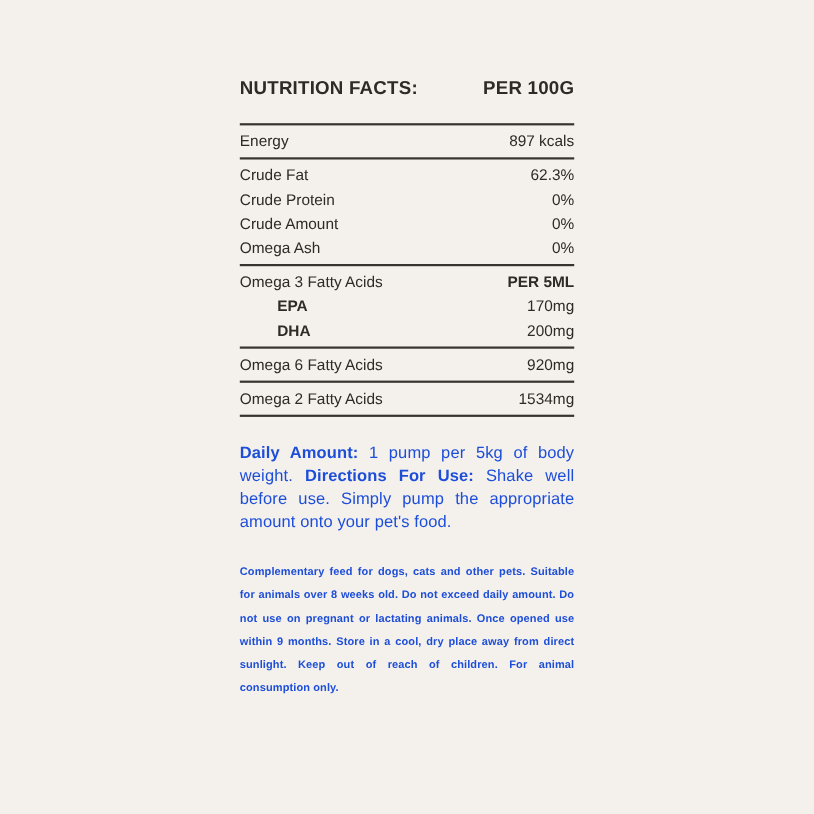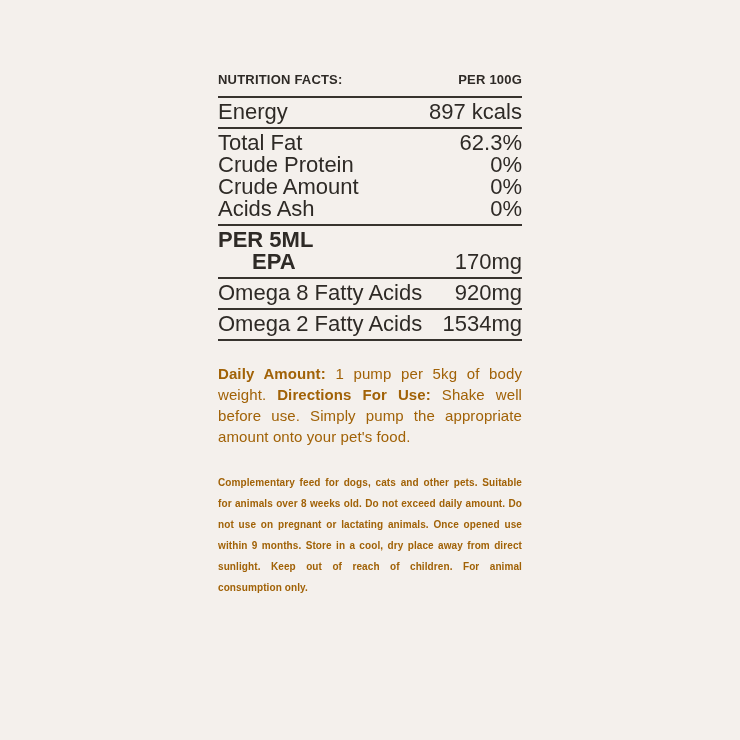--- a/index.html
+++ b/index.html
@@ -21,41 +21,41 @@
     width: 304px;
     color: #2e2a26;
   }
   .sec {
     border-bottom: 2px solid #37332e;
   }
   .thead {
     display: flex;
     justify-content: space-between;
     font-weight: 700;
-    font-size: 13px;
+    font-size: 17px;
     line-height: 20px;
-    padding-bottom: 6px;
+    padding-bottom: 22px;
     letter-spacing: 0.2px;
   }
   .rows {
     padding: 3px 0 4px 0;
   }
   .row {
     display: flex;
     justify-content: space-between;
-    font-size: 22px;
+    font-size: 14px;
     line-height: 22px;
   }
   .row .name { text-align: left; }
   .row .val  { }
   .indent .name { padding-left: 34px; font-weight: bold; }
   .bold { font-weight: 700; }
   .para {
     text-align: justify;
-    color: #a16207;
+    color: #1d4ed8;
     letter-spacing: 0.1px;
   }
   .para-directions {
     margin-top: 22px;
     font-size: 15px;
     line-height: 21px;
   }
   .para-warning {
     margin-top: 25px;
     font-size: 10px;
@@ -75,51 +75,56 @@
 
   <div class="rows sec">
     <div class="row">
       <span class="name">Energy</span>
       <span class="val">897 kcals</span>
     </div>
   </div>
 
   <div class="rows sec">
     <div class="row">
-      <span class="name">Total Fat</span>
+      <span class="name">Crude Fat</span>
       <span class="val">62.3%</span>
     </div>
     <div class="row">
       <span class="name">Crude Protein</span>
       <span class="val">0%</span>
     </div>
     <div class="row">
       <span class="name">Crude Amount</span>
       <span class="val">0%</span>
     </div>
     <div class="row">
-      <span class="name">Acids Ash</span>
+      <span class="name">Omega Ash</span>
       <span class="val">0%</span>
     </div>
   </div>
 
 
   <div class="rows sec">
     <div class="row">
+      <span class="name">Omega 3 Fatty Acids</span>
       <span class="val bold">PER 5ML</span>
     </div>
     <div class="row indent">
       <span class="name">EPA</span>
       <span class="val">170mg</span>
     </div>
+    <div class="row indent">
+      <span class="name">DHA</span>
+      <span class="val">200mg</span>
+    </div>
   </div>
 
   <div class="rows sec">
     <div class="row">
-      <span class="name">Omega 8 Fatty Acids</span>
+      <span class="name">Omega 6 Fatty Acids</span>
       <span class="val">920mg</span>
     </div>
   </div>
 
   <div class="rows sec">
     <div class="row">
       <span class="name">Omega 2 Fatty Acids</span>
       <span class="val">1534mg</span>
     </div>
   </div>

